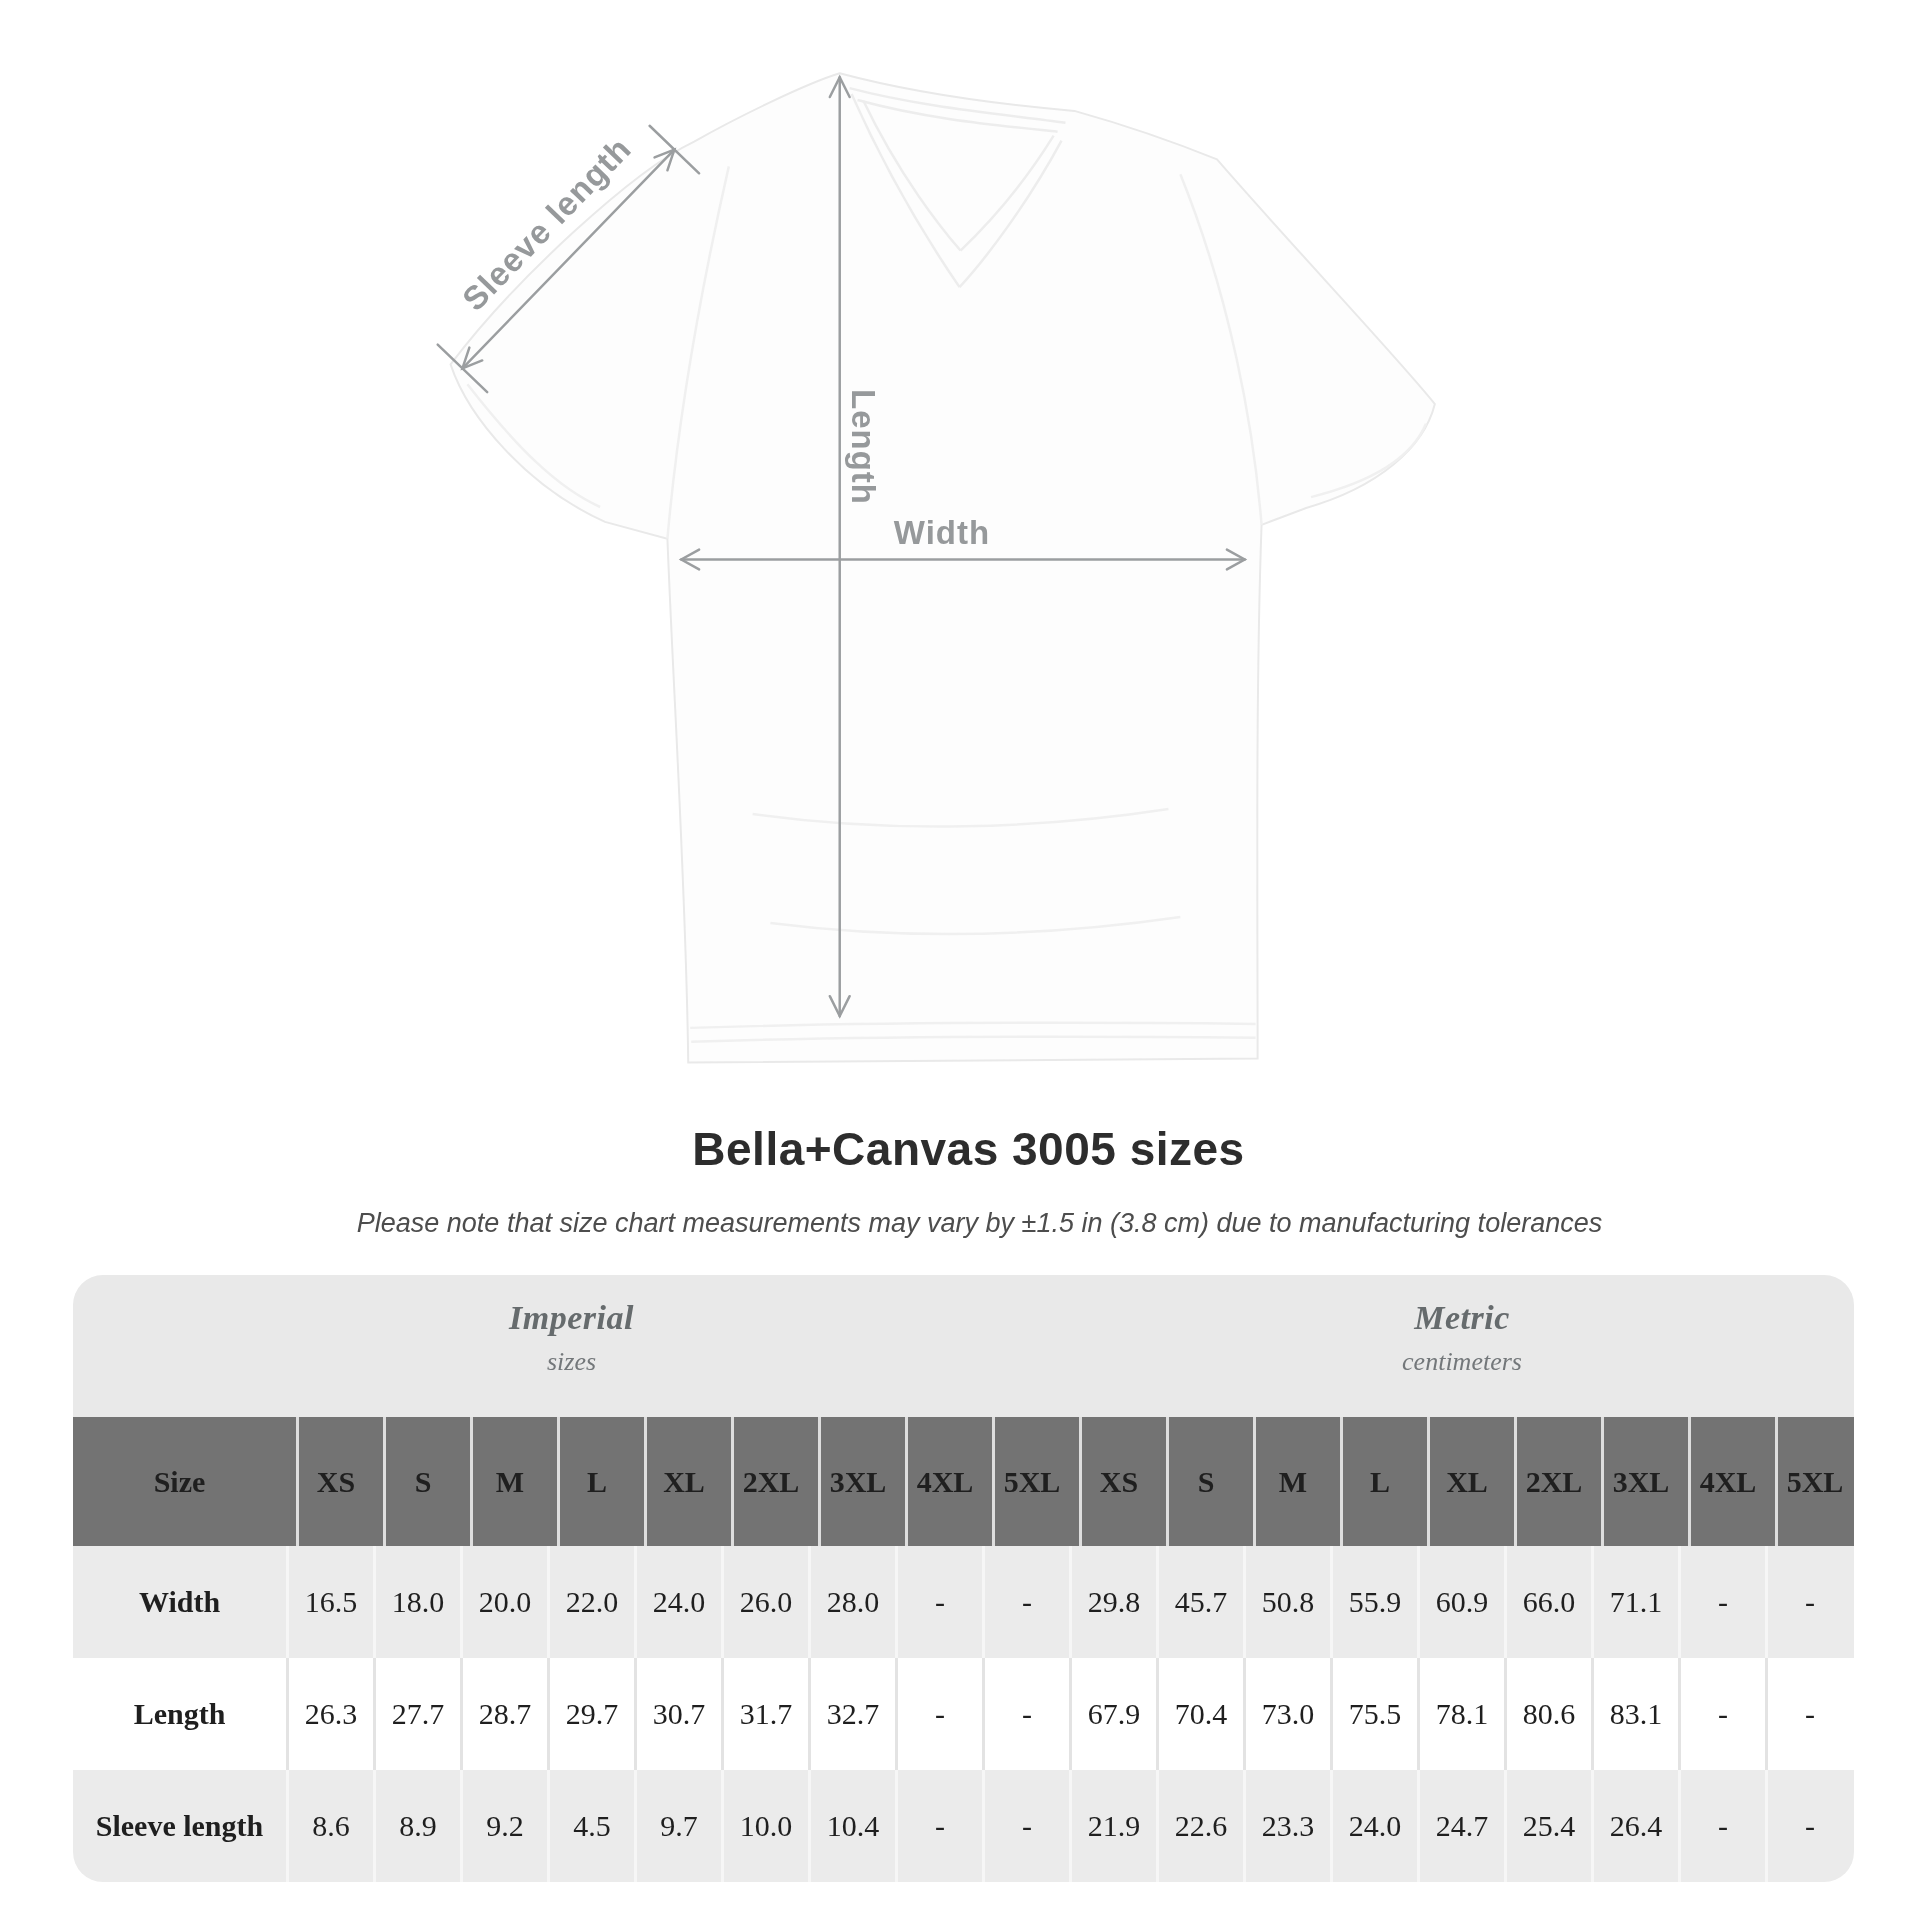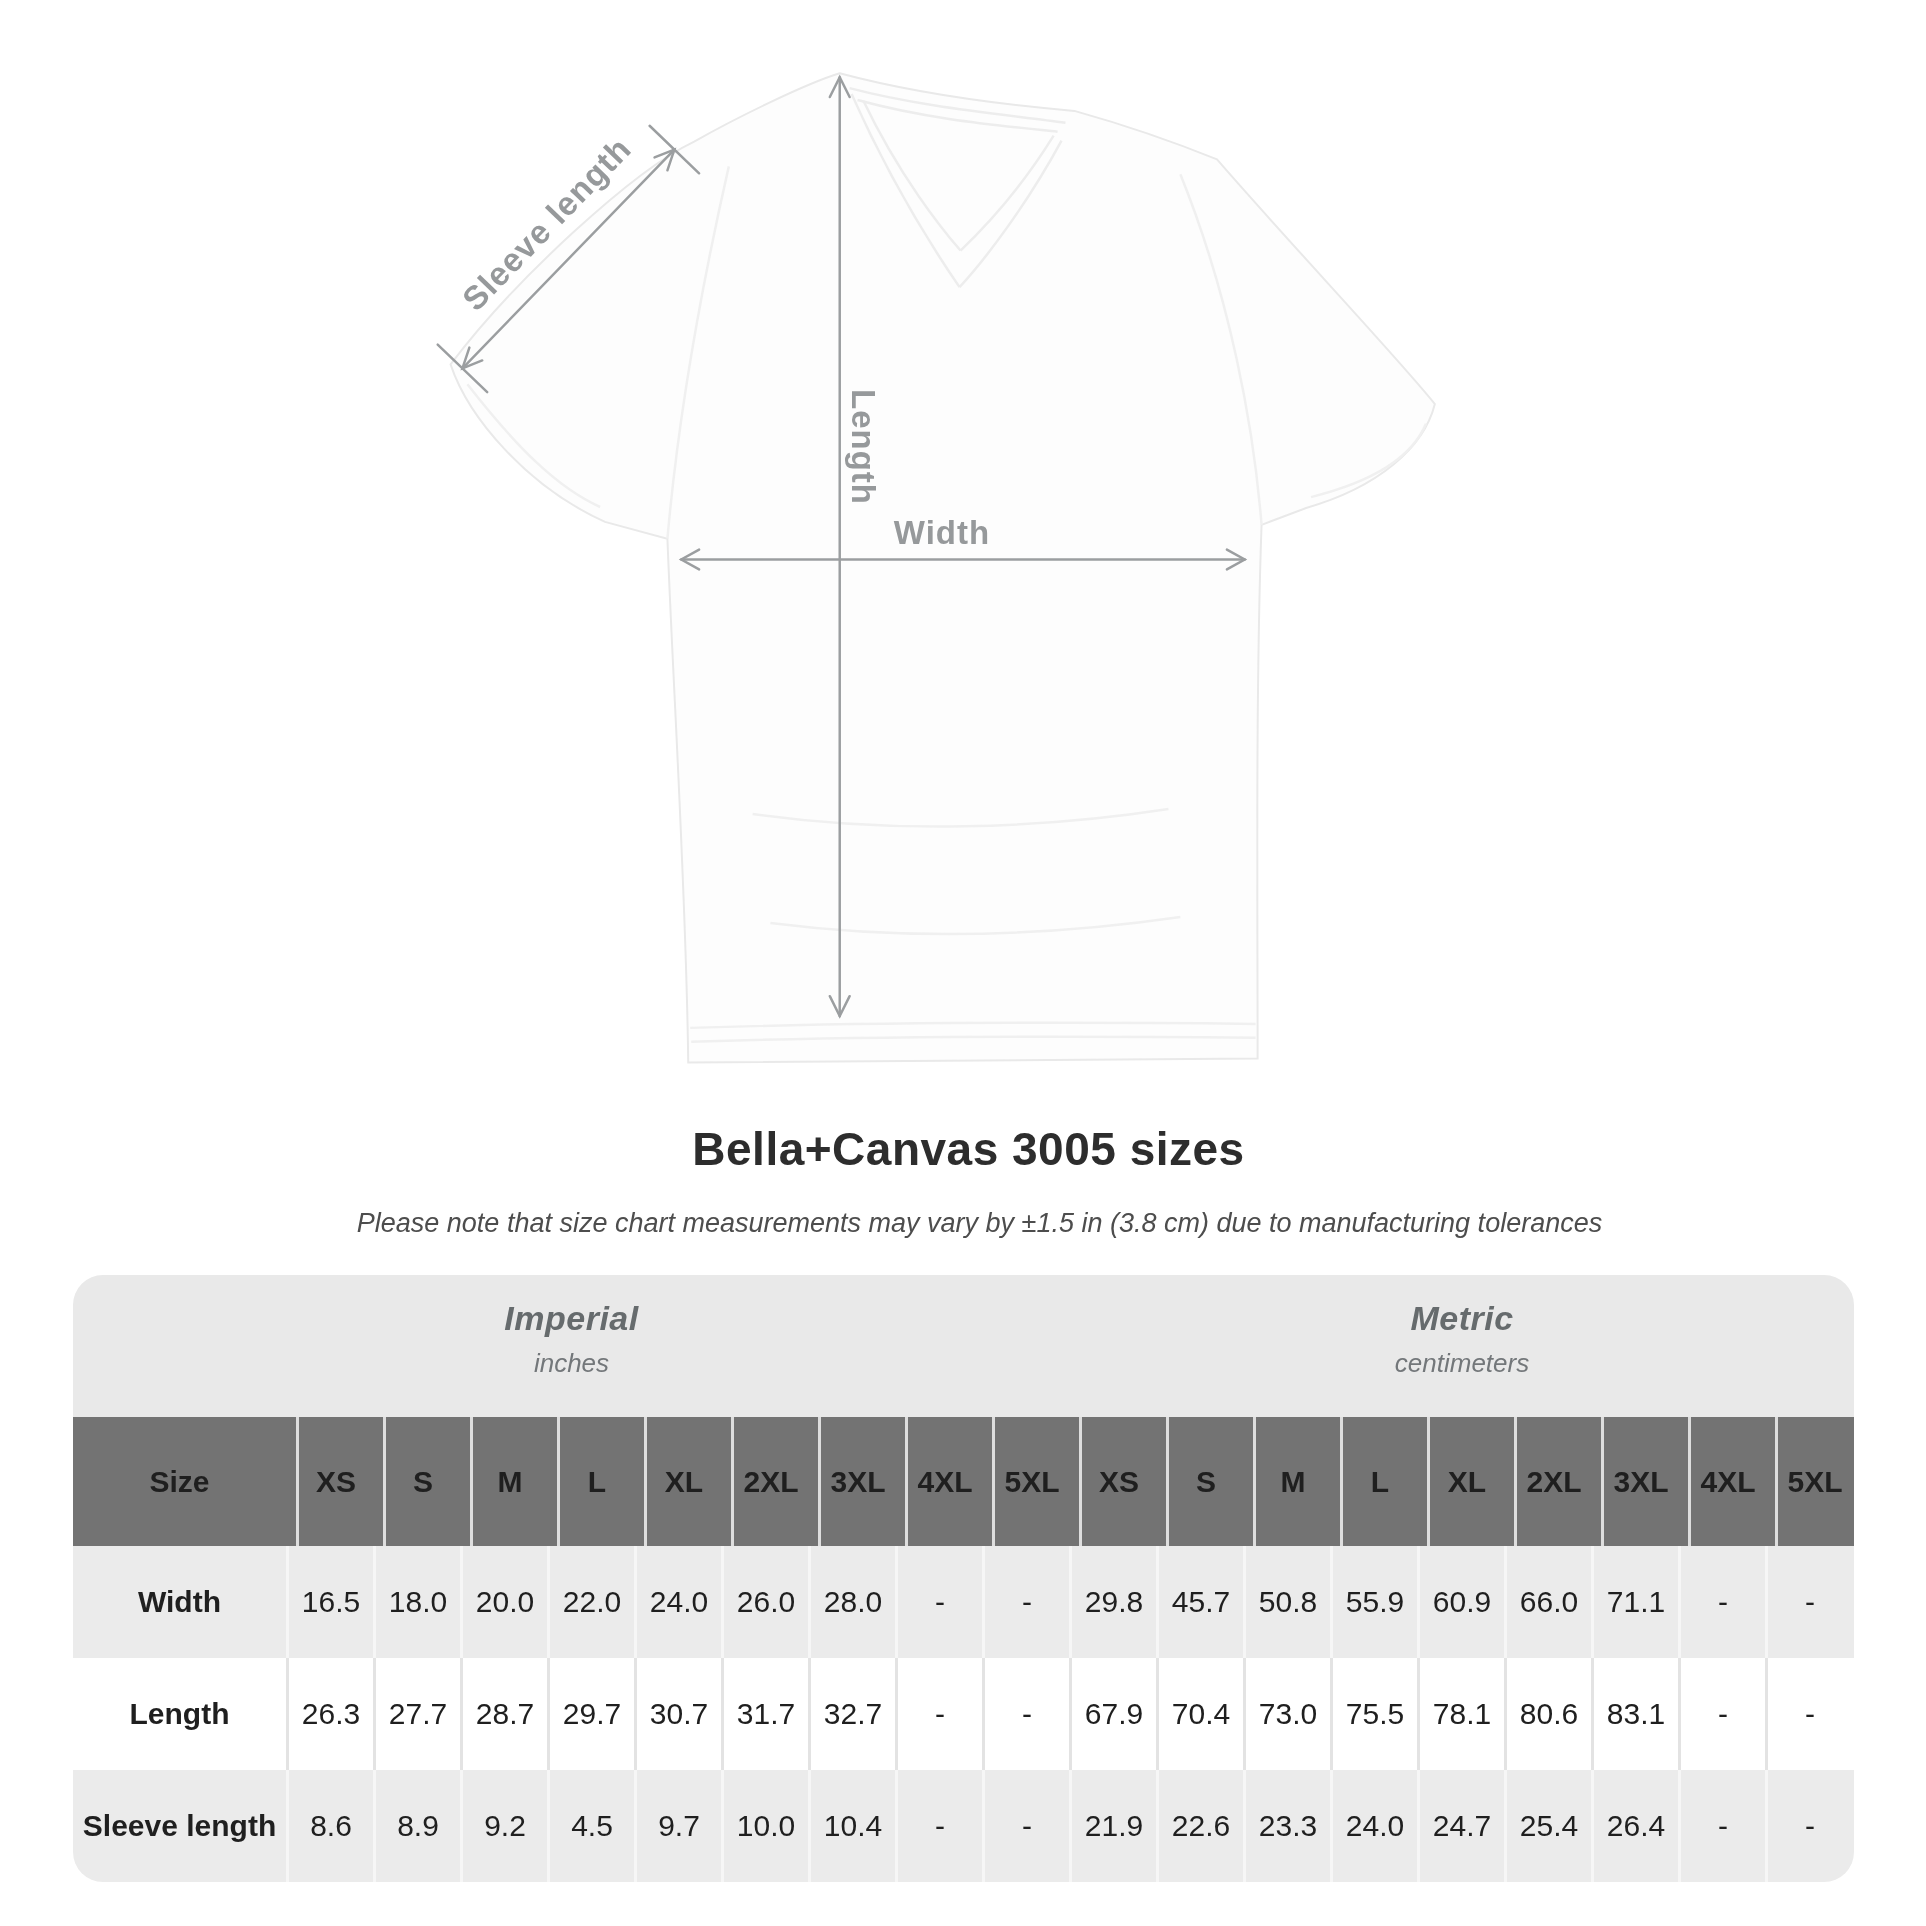--- a/index.html
+++ b/index.html
@@ -26,21 +26,21 @@
     text-align:center;font-size:46px;font-weight:bold;color:#2d2d2d;letter-spacing:0.5px;
   }
   .subtitle{
     position:absolute;left:0;top:1192px;width:100%;margin:16px;
     text-align:center;font-style:italic;font-size:27px;color:#4d4d4d;
   }
 
   
   .size-table{
     position:absolute;left:73px;top:1275px;width:1781px;
-    border-radius:30px;overflow:hidden;
+    border-radius:30px;overflow:hidden;font-family:Liberation Serif, serif;
   }
   .band{
     display:grid;grid-template-columns:997px 784px;height:142px;background:#e9e9e9;
   }
   .band-group{display:flex;flex-direction:column;align-items:center;justify-content:flex-start;padding-top:24px;}
   .gname{font-size:34px;font-weight:bold;font-style:italic;color:#666b6d;letter-spacing:0.5px;}
   .gunit{font-size:26px;font-style:italic;color:#73777a;margin-top:10px;}
 
   .trow{display:grid;grid-template-columns:213px repeat(18,87px);}
   .trow .cell{
@@ -117,21 +117,21 @@
   <div class="ann ann-length">Length</div>
   <div class="ann ann-width">Width</div>
 
   <h1 class="title">Bella+Canvas 3005 sizes</h1>
   <p class="subtitle">Please note that size chart measurements may vary by ±1.5 in (3.8 cm) due to manufacturing tolerances</p>
 
   <div class="size-table">
     <div class="band">
       <div class="band-group">
         <div class="gname">Imperial</div>
-        <div class="gunit">inches</div>
+        <div class="gunit">sizes</div>
       </div>
       <div class="band-group">
         <div class="gname">Metric</div>
         <div class="gunit">centimeters</div>
       </div>
     </div>
 
     <div class="trow header-row" id="size-row">
       <div class="cell rlabel">Size</div>
     <div class="cell szhead">XS</div>

